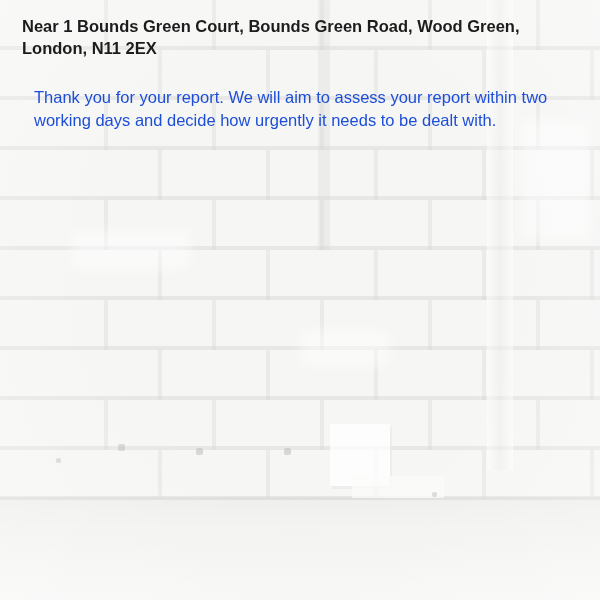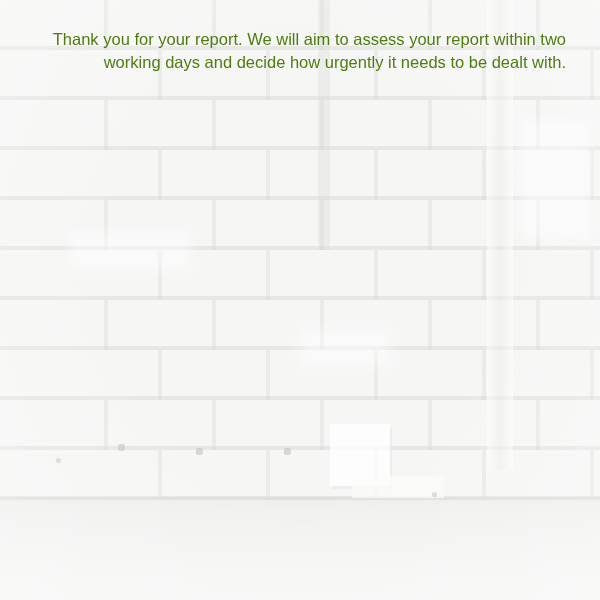--- a/index.html
+++ b/index.html
@@ -171,25 +171,24 @@
     font-size: 16.5px;
     font-weight: bold;
     color: #1c1c1c;
     line-height: 1.32;
     margin: 0 0 26px 0;
     max-width: 548px;
   }
   .message {
     font-size: 16.5px;
     font-weight: normal;
-    color: #4d7c0f;
+    color: #1d4ed8;
     line-height: 1.42;
     margin: 12px;
     max-width: 552px;
-    text-align: right;
   }
 </style>
 </head>
 <body>
 
 <div id="page">
 
   <div class="photo">
     <div class="bricks"></div>
     <div class="pipe-shadow"></div>
@@ -206,16 +205,17 @@
 
     <div class="smudge" style="left:70px; top:230px; width:120px; height:40px;"></div>
     <div class="smudge" style="left:300px; top:330px; width:90px; height:36px;"></div>
     <div class="smudge" style="left:520px; top:120px; width:70px; height:120px;"></div>
 
     <div class="wash"></div>
     <div class="vignette"></div>
   </div>
 
   <div class="text-layer">
+    <p class="location">Near 1 Bounds Green Court, Bounds Green Road, Wood Green, London, N11 2EX</p>
     <p class="message">Thank you for your report. We will aim to assess your report within two working days and decide how urgently it needs to be dealt with.</p>
   </div>
 
 </div>
 
 </body></html>

